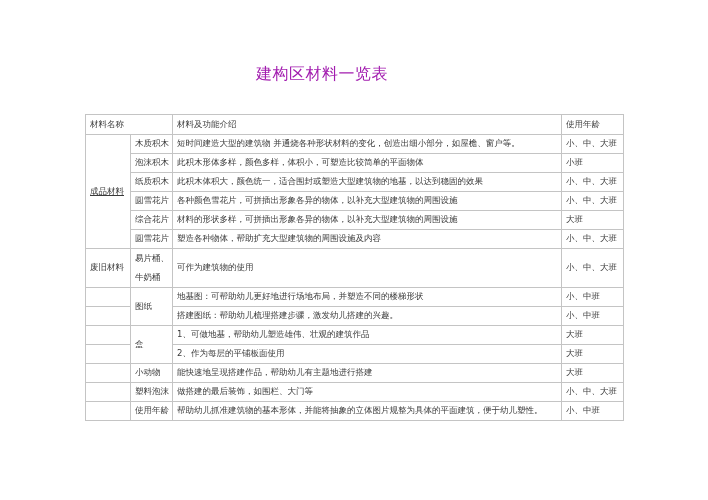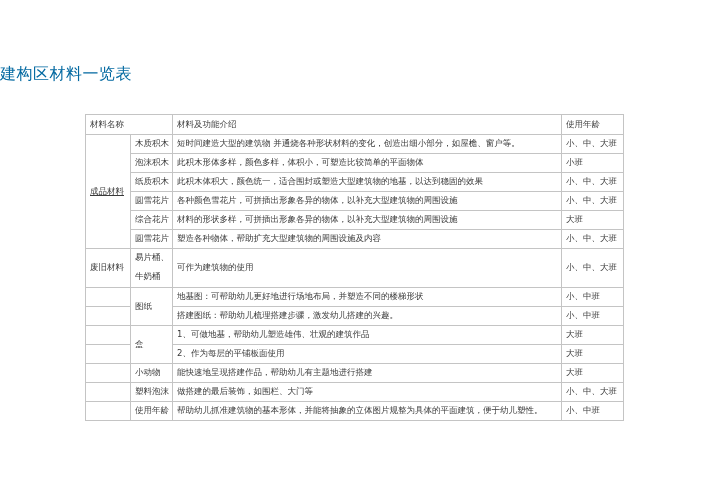--- a/index.html
+++ b/index.html
@@ -1,28 +1,28 @@
 <!DOCTYPE html>
 <html><head>
 <meta charset="utf-8">
 <style>
   html, body { margin: 0; padding: 0; background: #ffffff; }
   body { width: 708px; height: 500px; position: relative; overflow: hidden;
          font-family: "DejaVu Sans", "Liberation Sans", sans-serif; color: #333; }
-  .title { position: absolute; left: 0; width: 644px; top: 64px; 
-           font-size: 16px; color: #0369a1; letter-spacing: 0.5px; }
+  .title { position: absolute; left: 0; width: 644px; top: 64px; text-align: center;
+           font-size: 16px; color: #a21caf; letter-spacing: 0.5px; }
   table.materials { position: absolute; left: 85px; top: 114px; border-collapse: collapse;
            width: 538px; table-layout: fixed; font-size: 8.5px; color: #3a3a3a; }
   table.materials td { border: 1px solid #c4c4c4; padding: 0 4px; height: 18px;
            vertical-align: middle; white-space: nowrap; overflow: hidden; }
   table.materials tr.header td { height: 19px; }
   td.cat { vertical-align: top; padding-top: 3px; }
   td.cat-center { vertical-align: middle; text-decoration: underline; }
   td.tall { height: 38px !important; }
-  .twoline span { display: block; line-height: 19px; font-family: Liberation Mono, monospace; }
+  .twoline span { display: block; line-height: 19px; }
 </style>
 </head>
 <body>
 
 <div class="title">建构区材料一览表</div>
 
 <table class="materials">
   <colgroup>
     <col style="width:45px">
     <col style="width:42px">

